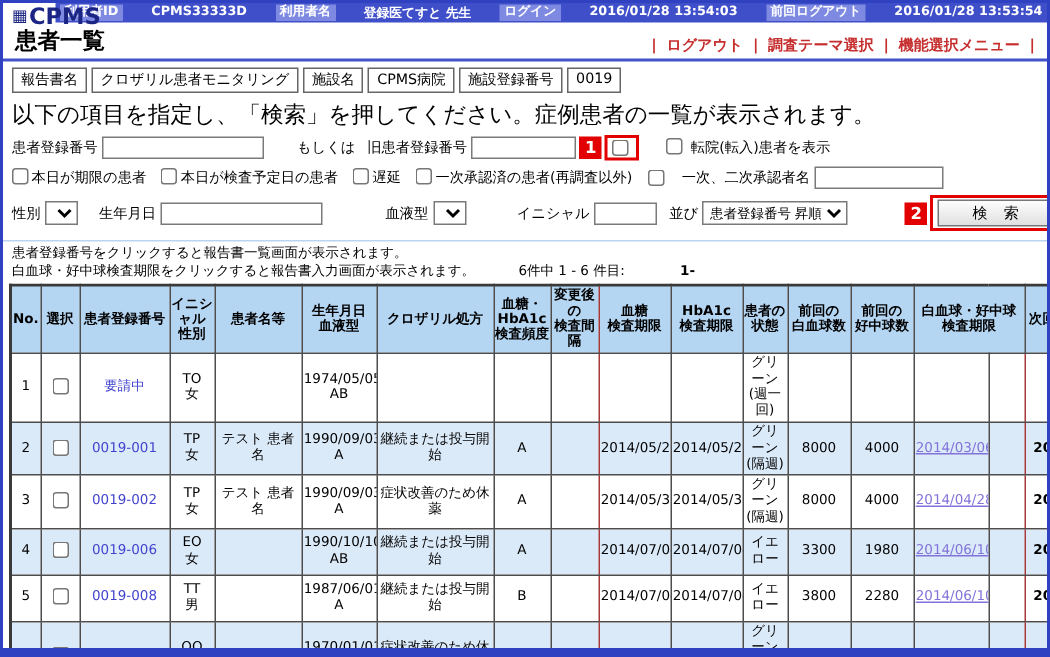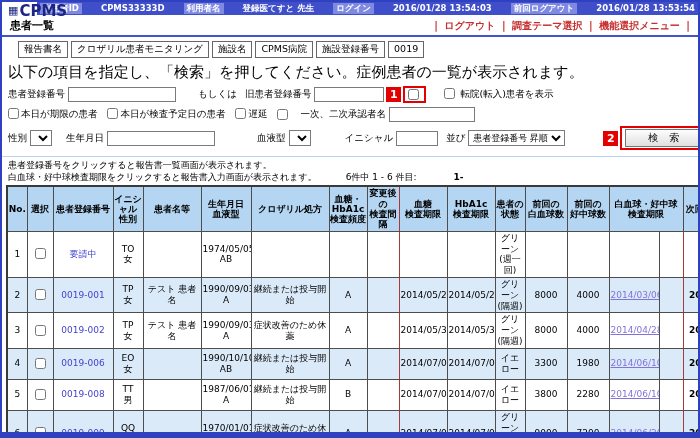--- a/index.html
+++ b/index.html
@@ -10,26 +10,26 @@
     border:2px solid #2f41c1;border-bottom:6px solid #2f41c1;position:relative;
   }
   
   .topbar{display:flex;justify-content:flex-end;align-items:center;height:13px}
   .bluebar{background:#3f4fca;color:#fff;display:flex;align-items:flex-start;gap:19px;
     padding:1px 3px;font-size:8.5px;font-weight:bold;height:13px;white-space:nowrap}
   .chip{background:#7e89e2;padding:0 3px;line-height:11px}
   .logo{position:absolute;left:6px;top:1px;font-size:15px;font-weight:bold;color:#1b2583;line-height:15px}
   .logo .licon{font-size:11px;vertical-align:2px;margin-right:1px}
   .title-row{display:flex;justify-content:space-between;align-items:flex-end;padding:0 8px;margin-top:3px}
-  .page-title{font-weight:bold;font-size:11px}
+  .page-title{font-weight:bold;font-size:15px}
   .top-links{color:#c62f2f;font-size:10px;font-weight:bold;white-space:nowrap}
   .top-links a{color:#c62f2f;text-decoration:none;margin:0 3px;cursor:pointer}
   .hr-blue{border-top:2px solid #4353cc;margin-top:2px}
   
-  .report-bar{display:flex;margin:4px 16px 0;font-size:9.5px}
+  .report-bar{display:flex;margin:4px 6px 0;font-size:9.5px}
   .report-cell{border:1px solid #666;padding:1px 5px;margin-right:3px;white-space:nowrap}
   .instruction{margin:5px 6px 0;font-size:15px}
   
   .form{margin:2px 6px 0;font-size:9.5px}
   .frow{display:flex;align-items:center;margin-top:4px;white-space:nowrap}
   .frow label{margin-right:3px}
   .tin{height:15px;border:1px solid #7a7a7a;font-size:9px;padding:0 2px}
   select{height:16px;font-size:9px;border:1px solid #7a7a7a;background:#fff}
   .cb{width:11px;height:11px;margin:0 2px 0 0;vertical-align:-2px}
   .cbl{margin-right:10px}
@@ -111,20 +111,21 @@
     </span>
     <span style="margin-left:18px">
       <input type="checkbox" class="cb" style="">
       <span>転院(転入)患者を表示</span>
     </span>
   </div>
   <div class="frow">
     <span class="cbl"><input type="checkbox" class="cb" style=""><span>本日が期限の患者</span></span>
     <span class="cbl"><input type="checkbox" class="cb" style=""><span>本日が検査予定日の患者</span></span>
     <span class="cbl"><input type="checkbox" class="cb" style=""><span>遅延</span></span>
+    <span class="cbl"><input type="checkbox" class="cb" style=""><span>一次承認済の患者(再調査以外)</span></span>
     <span class="cbl"><input type="checkbox" class="cb" style=""></span>
     <label>一次、二次承認者名</label>
     <input class="tin" style="width: 86px;" type="text">
   </div>
   <div class="frow">
     <label>性別</label>
     <select style="width:42px"><option></option></select>
     <label style="margin-left:14px">生年月日</label>
     <input class="tin" style="width: 108px;" type="text">
     <label style="margin-left:42px">血液型</label>

